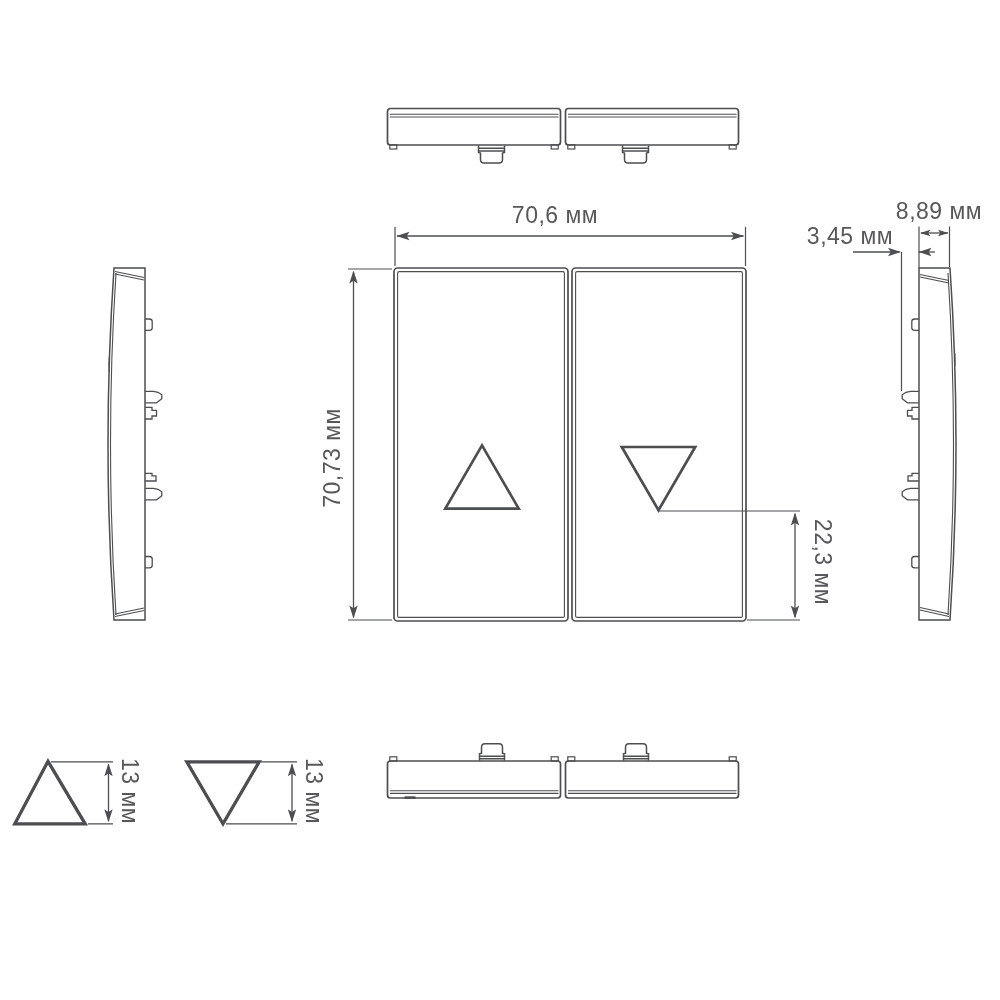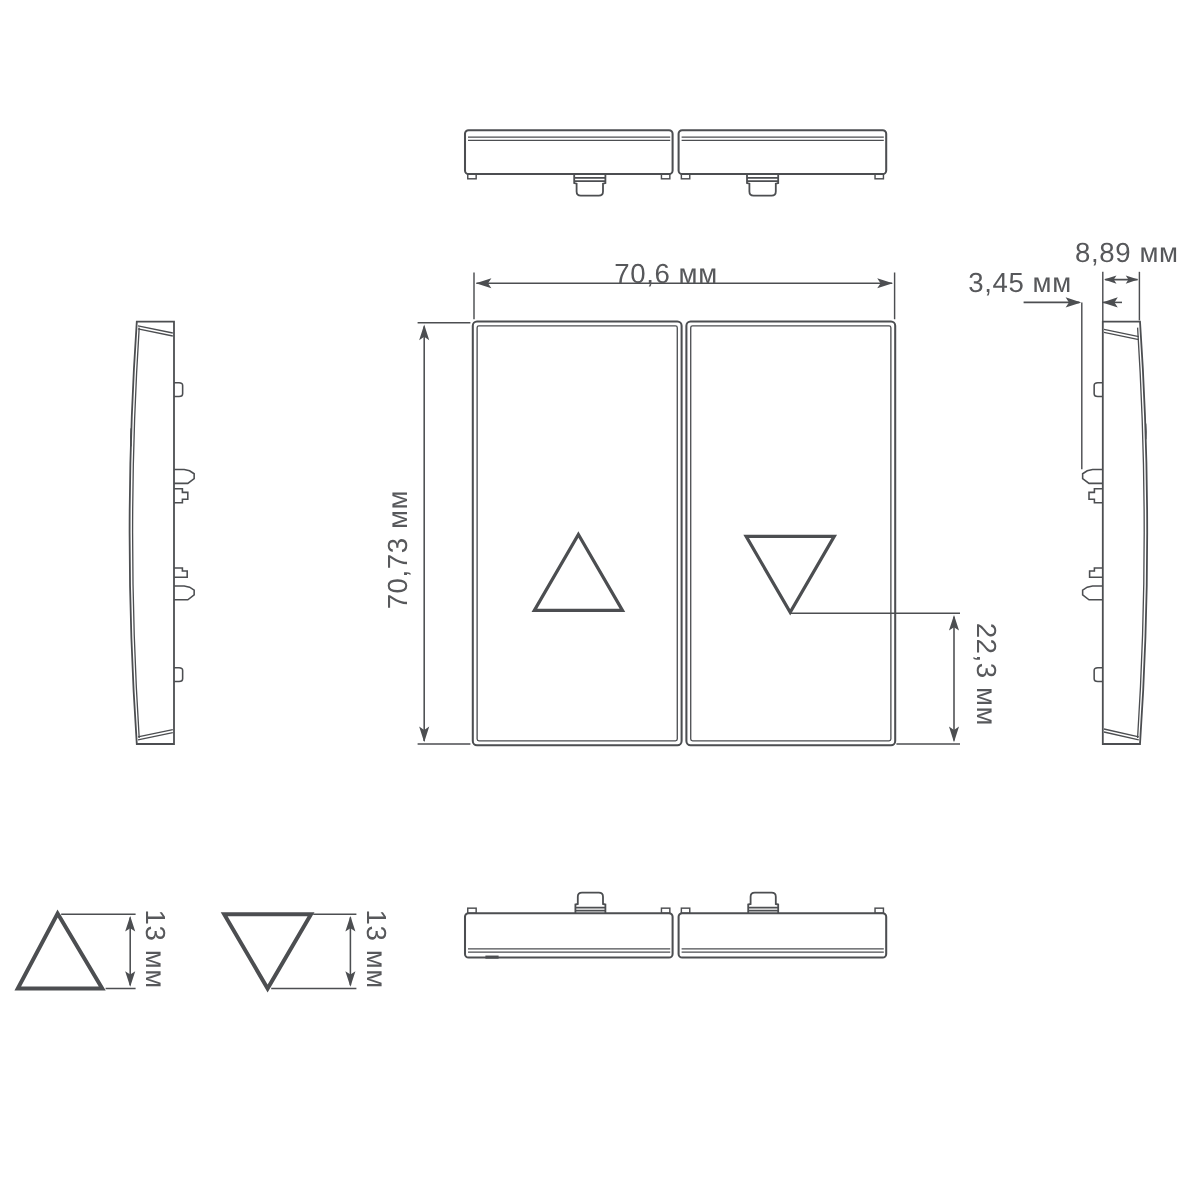--- a/index.html
+++ b/index.html
@@ -136,21 +136,21 @@
 
     <g>
       <path d="M261,761.8 H297 M226,823.8 H297" stroke-width="1.2"></path>
       <path d="M292,764.5 V821" stroke-width="1.3"></path>
       <use href="#ah" transform="translate(292,763.3) rotate(-90)" fill="#4c4e51" stroke="none"></use>
       <use href="#ah" transform="translate(292,822.3) rotate(90)" fill="#4c4e51" stroke="none"></use>
     </g>
   </g>
 </svg>
 
-<span class="dim-label" style="left:555px;top:228px;">70,6 мм</span>
+<span class="dim-label" style="left:555px;top:215px;">70,6 мм</span>
 <span class="dim-label rot-ccw" style="left:332px;top:458px;">70,73 мм</span>
 <span class="dim-label" style="left:850px;top:236px;">3,45 мм</span>
 <span class="dim-label" style="left:939px;top:211px;">8,89 мм</span>
 <span class="dim-label rot-cw" style="left:822px;top:562px;">22,3 мм</span>
 <span class="dim-label rot-cw" style="left:129px;top:791px;">13 мм</span>
 <span class="dim-label rot-cw" style="left:313px;top:791px;">13 мм</span>
 
 </div>
 
 </body></html>

